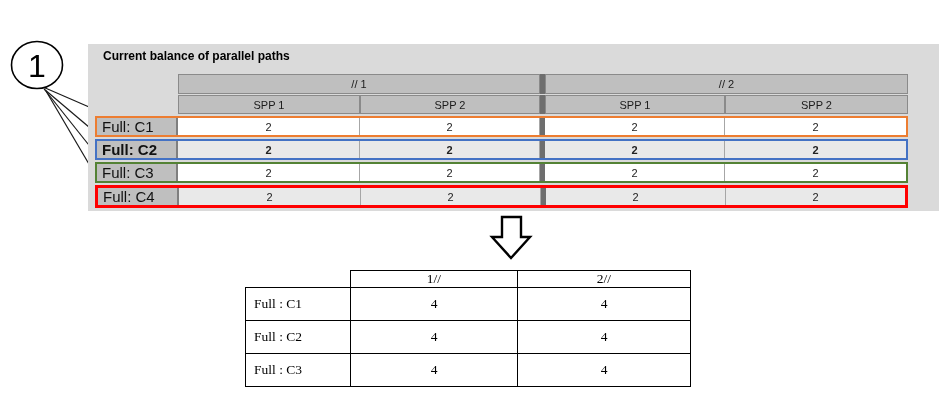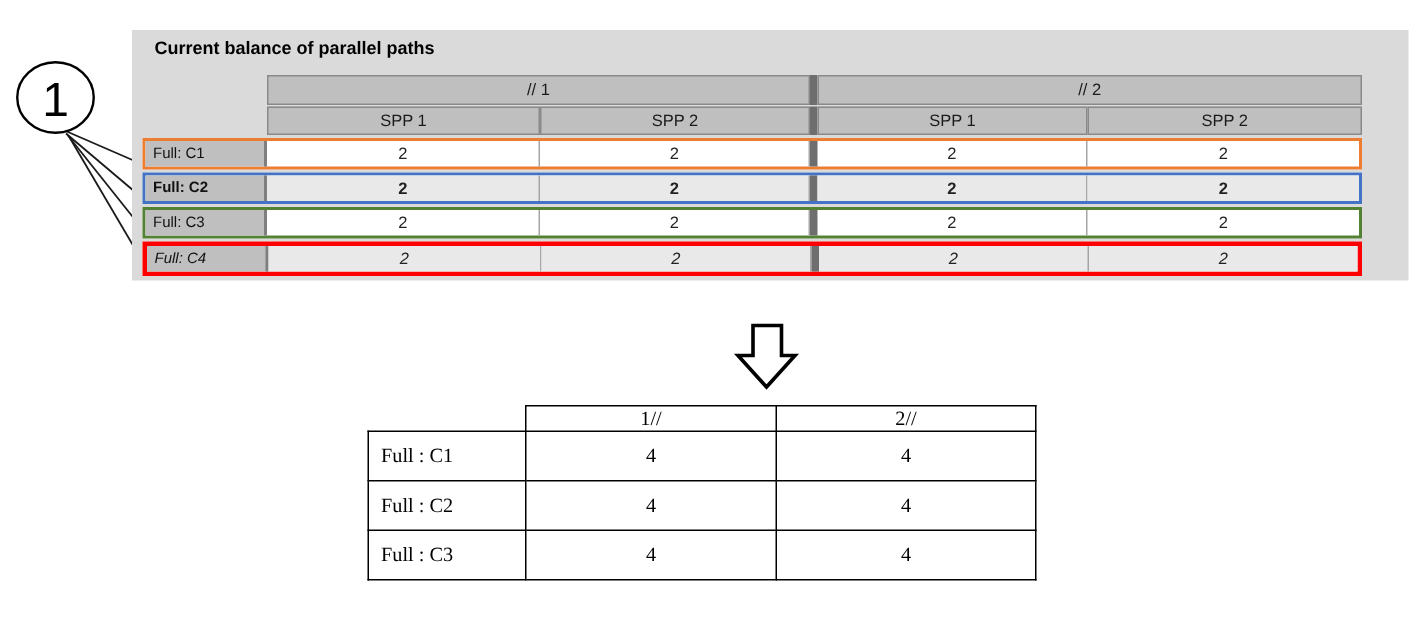--- a/index.html
+++ b/index.html
@@ -3,39 +3,39 @@
 <meta charset="utf-8">
 <style>
   html,body{margin:0;padding:0;background:#fff;}
   .canvas{position:relative;width:943px;height:418px;background:#fff;overflow:hidden;
           font-family:"Liberation Sans",sans-serif;}
 
   
   .callout-svg{position:absolute;left:5px;top:35px;}
 
   
-  .panel{position:absolute;left:88px;top:20px;width:851px;height:167px;background:#dadada;}
+  .panel{position:absolute;left:88px;top:44px;width:851px;height:167px;background:#dadada;}
   .panel-title{position:absolute;left:15px;top:5px;font-size:12px;font-weight:bold;color:#000;
                letter-spacing:0px;}
 
   .ttable{position:absolute;left:7px;top:30px;width:813px;}
   .hrow{display:grid;grid-template-columns:83px 182px 180px 5px 180px 183px;}
   .hrow1{height:20px;}
   .hrow2{height:19px;margin-top:1px;}
   .hcell{background:#bfbfbf;border:1px solid #8a8a8a;display:flex;align-items:center;
          justify-content:center;font-size:11px;color:#1a1a1a;box-sizing:border-box;}
   .hspacer{background:transparent;}
   .vdivider{background:#6e6e6e;}
 
   .trow{display:grid;grid-template-columns:81px 182px 180px 5px 180px auto;
         width:813px;box-sizing:border-box;height:21px;margin-top:2px;
         border:2px solid #888;background:#fff;}
-  .trow.thick{border-width:3px;height:23px;font-style:italic;}
+  .trow.thick{border-width:3px;height:23px;}
   .tlabel{background:#bfbfbf;border-right:2px solid #7f7f7f;display:flex;align-items:center;
-          padding-left:5px;font-size:10px;color:#111;box-sizing:border-box;}
+          padding-left:5px;font-size:15px;color:#111;box-sizing:border-box;}
   .tcell{display:flex;align-items:center;justify-content:center;font-size:11px;color:#222;
          border-right:1px solid #a6a6a6;box-sizing:border-box;}
   .tcell:last-child{border-right:none;}
   .trow.band .tcell{background:#e9e9e9;}
   .trow .tdiv{border-right:none;}
 
   
   .arrow-svg{position:absolute;left:482px;top:212px;}
 
   

